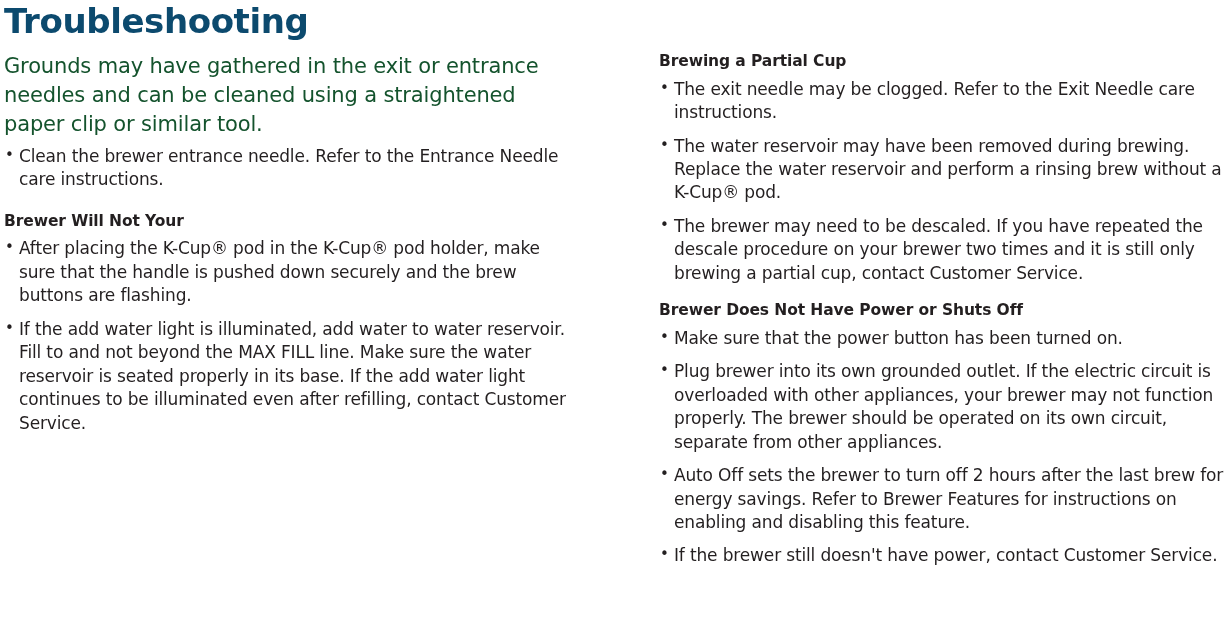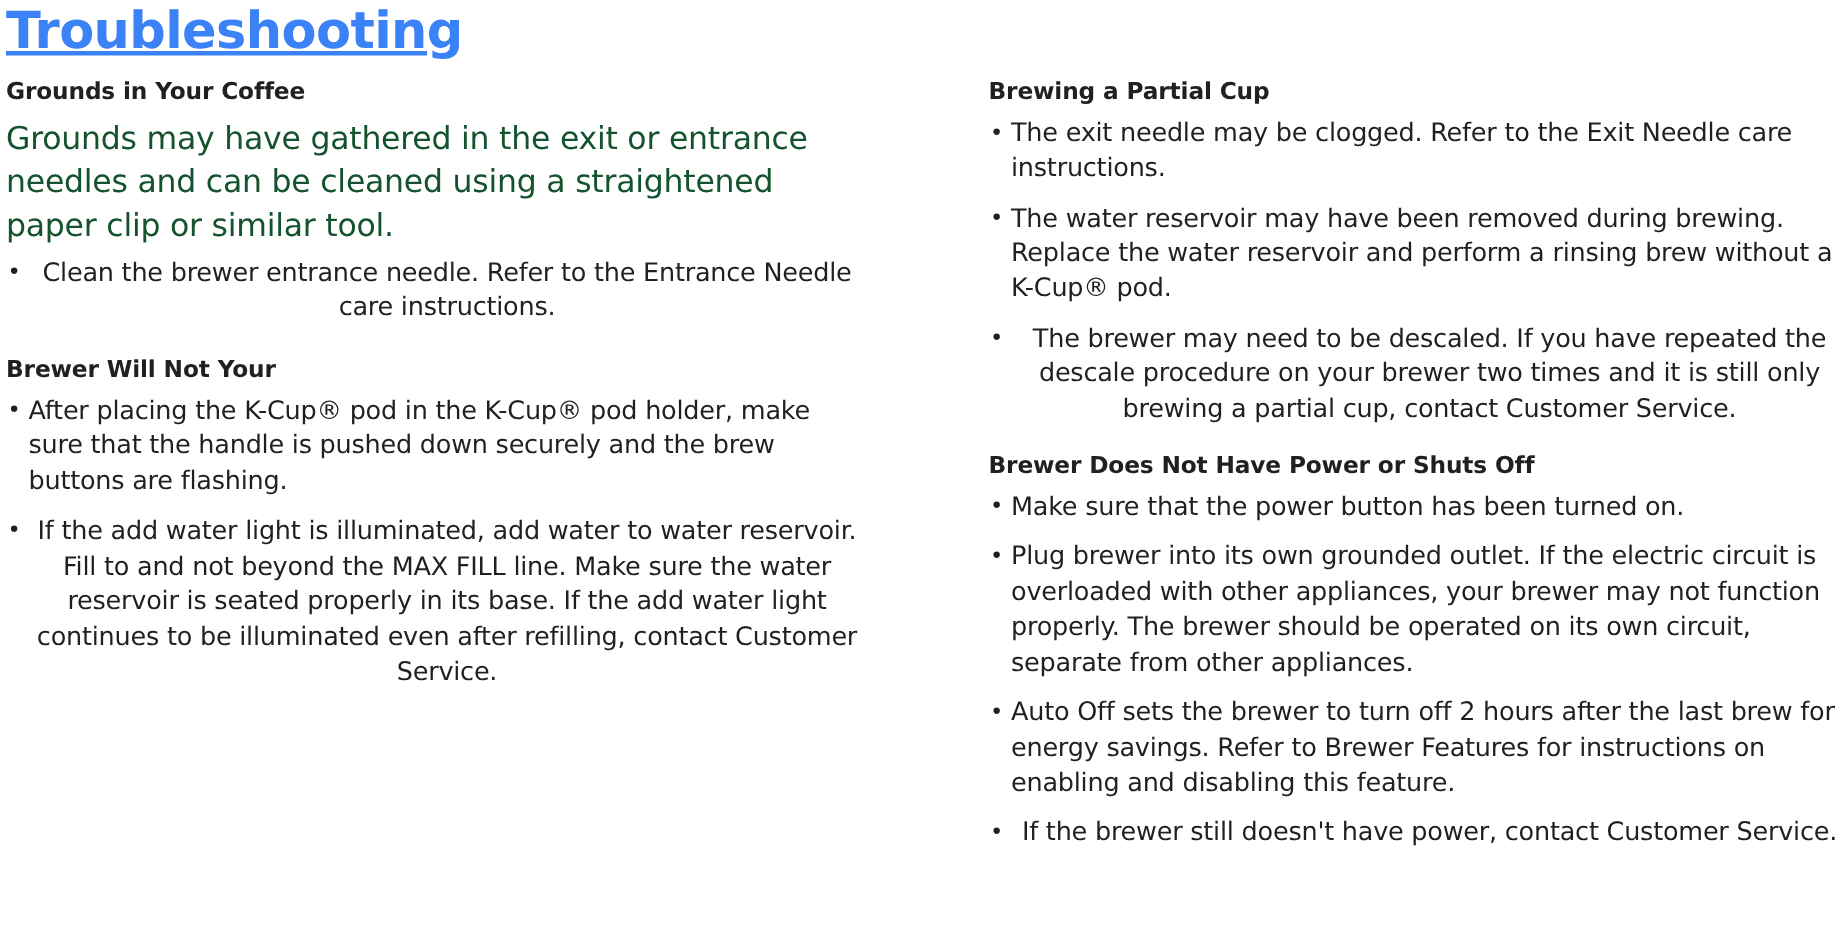--- a/index.html
+++ b/index.html
@@ -21,22 +21,21 @@
     box-sizing: border-box;
     padding: 0 8px 0 4px;
   }
   .page-title {
     font-size: 34px;
     font-weight: bold;
     letter-spacing: -0.4px;
     line-height: 1.0;
     margin: 0 0 14px 0;
     padding-top: 4px;
-    color: #3b82f6;
-    text-decoration: underline;
+    color: #0c4a6e;
   }
   .columns {
     display: flex;
     flex-direction: row;
     align-items: flex-start;
     gap: 82px;
   }
   .col {
     width: 573px;
     flex: 0 0 573px;
@@ -74,21 +73,20 @@
     position: relative;
     font-size: 17px;
     line-height: 1.38;
     letter-spacing: -0.15px;
     padding-left: 15px;
     margin-bottom: 10px;
     color: #231f20;
   }
   ul.bullets li:last-child {
     margin-bottom: 0;
-    text-align: center;
   }
   ul.bullets li::before {
     content: "•";
     position: absolute;
     left: 1px;
     top: 0;
     font-size: 15px;
     line-height: 1.45;
     color: #231f20;
   }
@@ -104,21 +102,20 @@
 
 <div class="page">
 
   <h1 class="page-title">Troubleshooting</h1>
 
   <div class="columns">
 
     <div class="col left">
 
       <div class="section">
-        <h2 class="section-heading">Grounds in Your Coffee</h2>
         <p class="para">Grounds may have gathered in the exit or entrance needles and can be cleaned using a straightened paper clip or similar tool.</p>
         <ul class="bullets">
           <li>Clean the brewer entrance needle. Refer to the Entrance Needle care instructions.</li>
         </ul>
       </div>
 
       <div class="section gap-before">
         <h2 class="section-heading">Brewer Will Not Your</h2>
         <ul class="bullets">
           <li>After placing the K-Cup® pod in the K-Cup® pod holder, make sure that the handle is pushed down securely and the brew buttons are flashing.</li>

